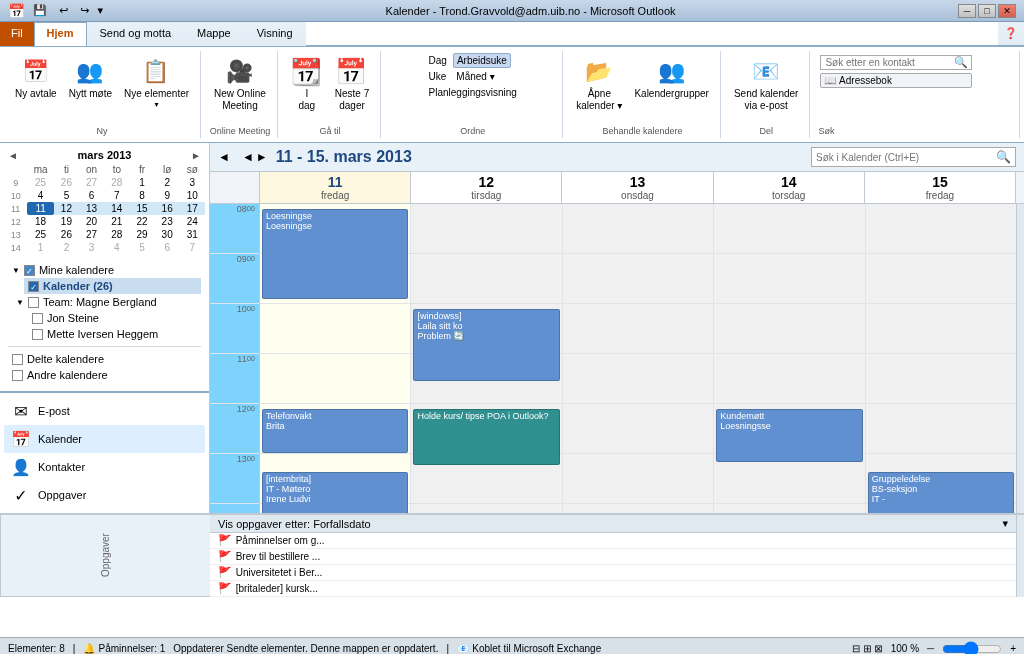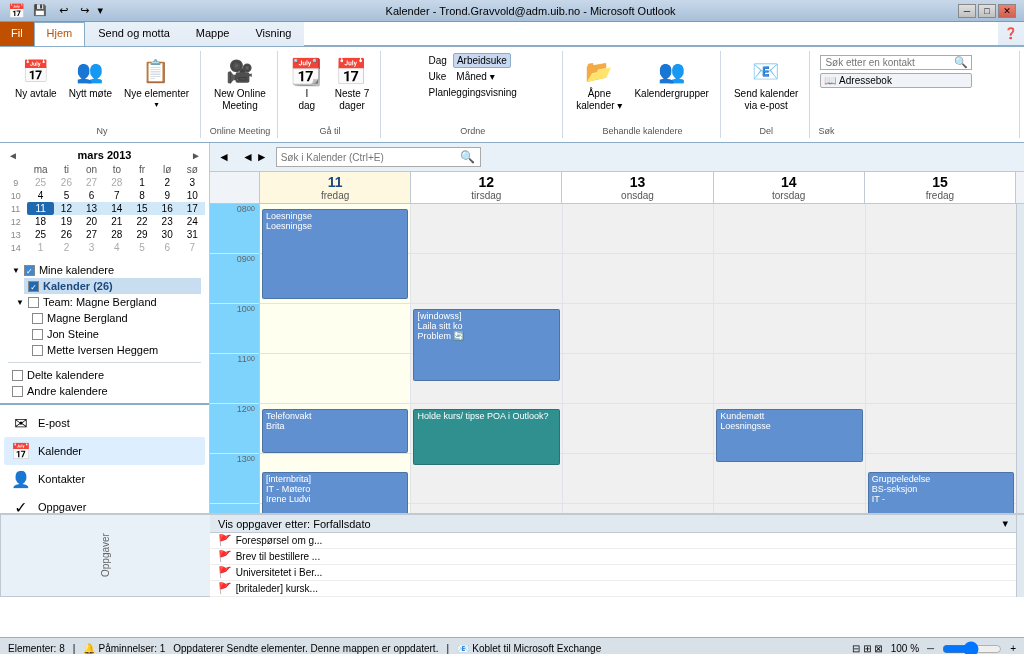--- a/index.html
+++ b/index.html
@@ -8,21 +8,21 @@
     
     #titlebar { background: linear-gradient(to bottom, #c8d8ea, #a8c0d8); height: 22px; display: flex; align-items: center; padding: 0 8px; font-size: 11px; border-bottom: 1px solid #7a9ab8; }
     #titlebar .title { flex: 1; text-align: center; font-size: 11px; }
     #titlebar .win-controls { display: flex; gap: 2px; }
     #titlebar .win-btn { width: 18px; height: 14px; border: 1px solid #888; background: linear-gradient(to bottom, #e0e0e0, #c0c0c0); display: flex; align-items: center; justify-content: center; font-size: 9px; cursor: pointer; }
 
     
     #ribbon { background: linear-gradient(to bottom, #e8f0f8, #d0dcea); border-bottom: 1px solid #8badc8; }
     #ribbon-tabs { display: flex; height: 24px; }
     .ribbon-tab { padding: 4px 12px; font-size: 11px; cursor: pointer; border: 1px solid transparent; border-bottom: none; }
-    .ribbon-tab.active { background: white; border-color: #8badc8; border-bottom-color: white; font-weight: normal; color: #c05000; }
+    .ribbon-tab.active { background: white; border-color: #8badc8; border-bottom-color: white; font-weight: bold; color: #c05000; }
 
     #ribbon-content { background: white; display: flex; align-items: stretch; padding: 4px; gap: 2px; height: 96px; border-top: 1px solid #8badc8; }
     .ribbon-group { display: flex; flex-direction: column; align-items: center; border-right: 1px solid #d0d8e8; padding: 2px 6px; min-width: 60px; }
     .ribbon-group-label { font-size: 9px; color: #555; margin-top: auto; padding-top: 2px; white-space: nowrap; }
     .ribbon-buttons { display: flex; gap: 2px; flex: 1; align-items: flex-start; }
     .ribbon-btn-large { display: flex; flex-direction: column; align-items: center; padding: 2px 4px; cursor: pointer; border: 1px solid transparent; border-radius: 2px; min-width: 40px; }
     .ribbon-btn-icon { width: 32px; height: 32px; display: flex; align-items: center; justify-content: center; font-size: 22px; }
     .ribbon-btn-label { font-size: 10px; text-align: center; line-height: 1.2; white-space: nowrap; }
     .ribbon-btn-small { display: flex; flex-direction: row; align-items: center; padding: 1px 3px; cursor: pointer; border: 1px solid transparent; border-radius: 2px; gap: 2px; white-space: nowrap; font-size: 10px; }
 
@@ -339,24 +339,20 @@
       </div>
       <div style="padding-left:4px;">
         <div class="nav-item">
           <span class="tree-arrow">▼</span>
           <span class="checkbox"></span>
           <span>Team: Magne Bergland</span>
         </div>
         <div style="padding-left:16px;">
           <div class="nav-item">
             <span class="checkbox"></span>
-            <span>Magne Bergland</span>
-          </div>
-          <div class="nav-item">
-            <span class="checkbox"></span>
             <span>Jon Steine</span>
           </div>
           <div class="nav-item">
             <span class="checkbox"></span>
             <span>Mette Iversen Heggem</span>
           </div>
         </div>
       </div>
       <div class="nav-section">
         <div class="nav-item">
@@ -393,20 +389,21 @@
 
   <div id="cal-area">
 
     <div id="cal-header">
 
       <span style="cursor:pointer;font-size:12px;margin-right:4px;">◄</span>
       <div class="nav-arrows">
         <button class="nav-arrow">◄</button>
         <button class="nav-arrow">►</button>
       </div>
+      <div class="cal-title">11 - 15. mars 2013</div>
       <div id="cal-search">
         <input type="text" placeholder="Søk i Kalender (Ctrl+E)" style="width: 180px; border: none; outline: none; padding: 2px 4px; font-size: 10px;">
         <button class="search-btn">🔍</button>
       </div>
     </div>
 
     <div id="week-grid">
 
       <div class="week-header">
         <div class="time-col"></div>
@@ -524,21 +521,21 @@
 
     <div style="width:210px;background:#e8f0f8;border-right:1px solid #c0c8d4;border-top:1px solid #c0c8d4;display:flex;align-items:center;justify-content:center;font-size:10px;color:#666;writing-mode:vertical-lr;transform:rotate(180deg);padding:4px;">Oppgaver</div>
 
     <div style="flex:1;">
       <div class="tasks-header">
         <span>Vis oppgaver etter: Forfallsdato</span>
         <span style="cursor:pointer;">▾</span>
       </div>
       <div class="task-row">
         <span class="task-flag">🚩</span>
-        <span>Forespørsel om g...</span>
+        <span>Påminnelser om g...</span>
       </div>
       <div class="task-row">
         <span class="task-flag">🚩</span>
         <span>Brev til bestillere ...</span>
       </div>
       <div class="task-row">
         <span class="task-flag">🚩</span>
         <span>Universitetet i Ber...</span>
       </div>
       <div class="task-row">

